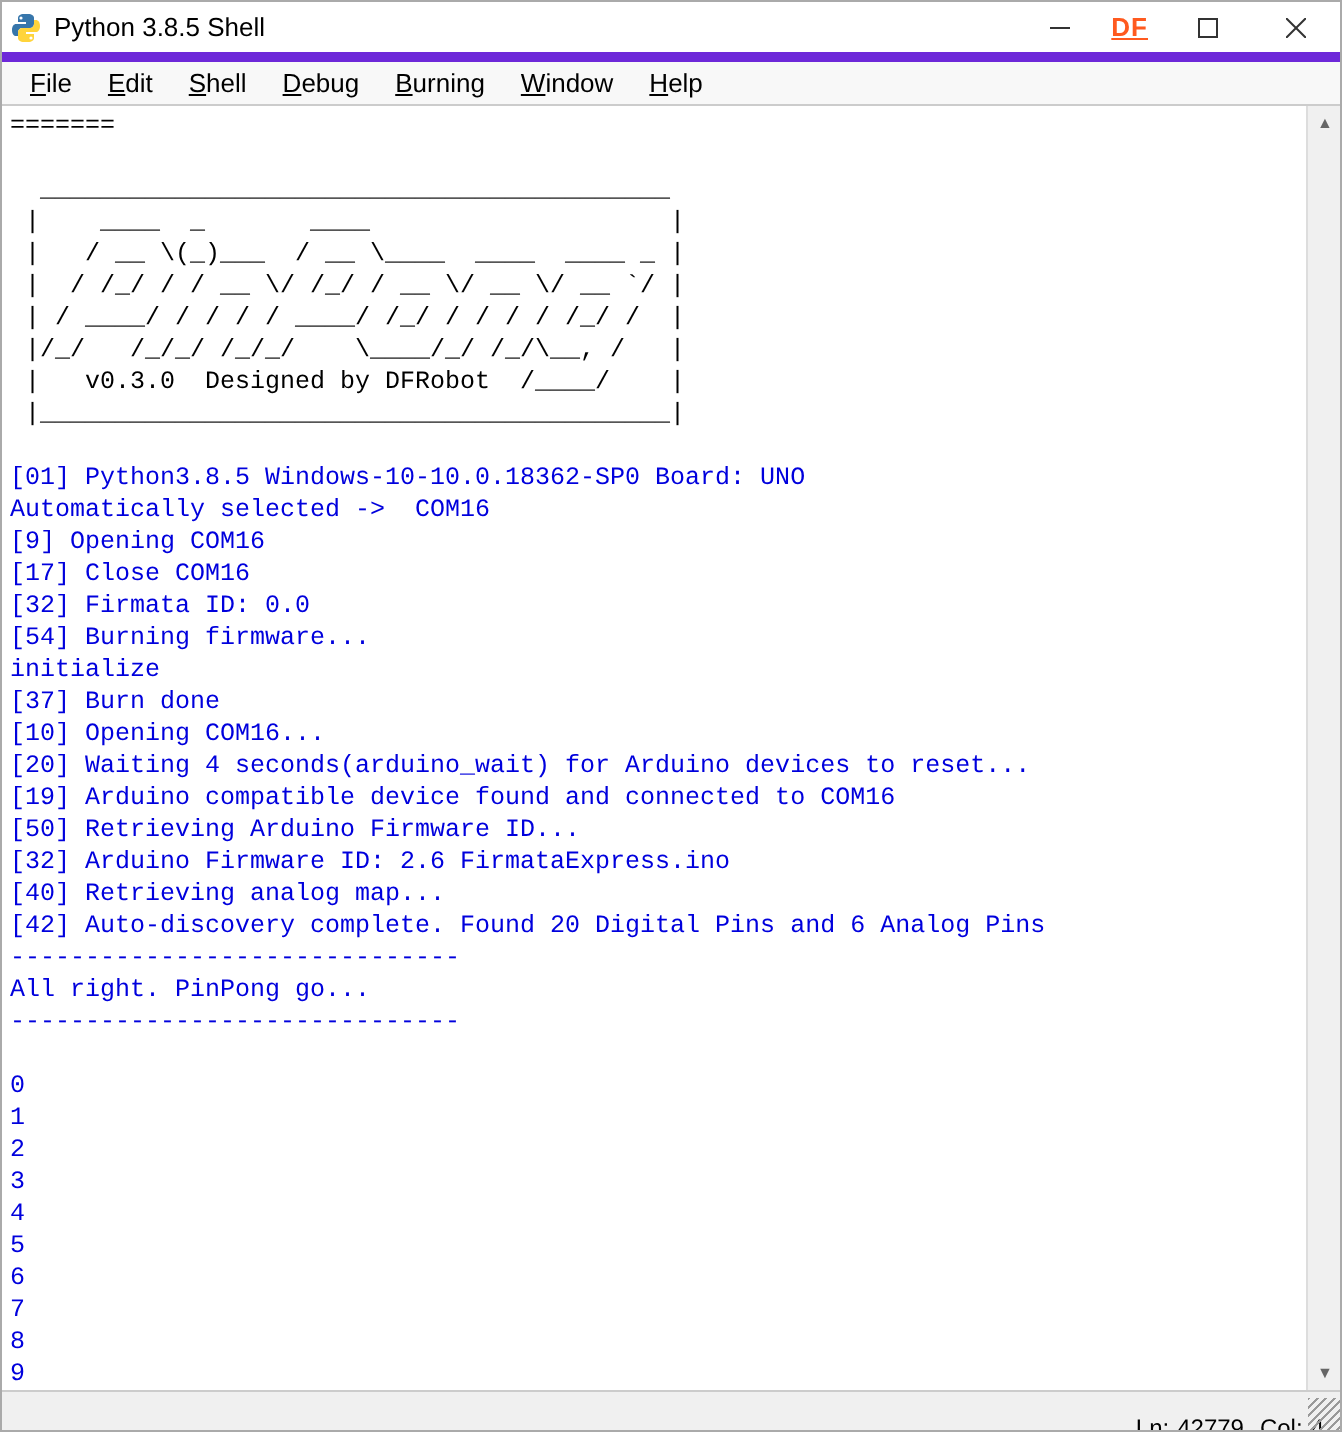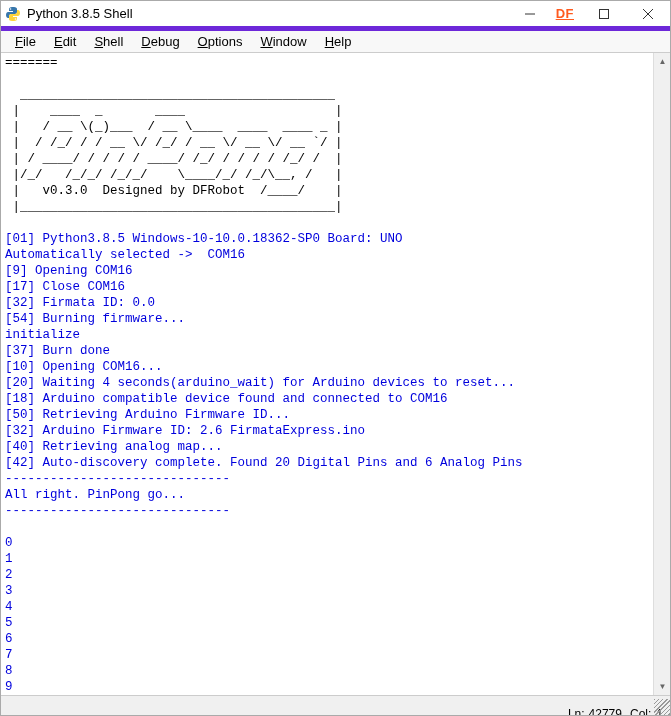--- a/index.html
+++ b/index.html
@@ -172,21 +172,21 @@
         </svg>
     </span>
   </div>
 </div>
 
 <div class="menubar">
   <span class="menu-item">File</span>
   <span class="menu-item">Edit</span>
   <span class="menu-item">Shell</span>
   <span class="menu-item">Debug</span>
-  <span class="menu-item">Options</span>
+  <span class="menu-item">Burning</span>
   <span class="menu-item">Window</span>
   <span class="menu-item">Help</span>
 </div>
 
 <div class="content-wrap">
   <div class="content"><span class="black">=======</span>
 <span class="black">
   __________________________________________
  |    ____  _       ____                    |
  |   / __ \(_)___  / __ \____  ____  ____ _ |
@@ -199,21 +199,21 @@
 <span>[01] Python3.8.5 Windows-10-10.0.18362-SP0 Board: UNO</span>
 <span>Automatically selected -&gt;  COM16</span>
 <span>[9] Opening COM16</span>
 <span>[17] Close COM16</span>
 <span>[32] Firmata ID: 0.0</span>
 <span>[54] Burning firmware...</span>
 <span>initialize</span>
 <span>[37] Burn done</span>
 <span>[10] Opening COM16...</span>
 <span>[20] Waiting 4 seconds(arduino_wait) for Arduino devices to reset...</span>
-<span>[18] Arduino compatible device found and connected to COM16</span>
+<span>[19] Arduino compatible device found and connected to COM16</span>
 <span>[50] Retrieving Arduino Firmware ID...</span>
 <span>[32] Arduino Firmware ID: 2.6 FirmataExpress.ino</span>
 <span>[40] Retrieving analog map...</span>
 <span>[42] Auto-discovery complete. Found 20 Digital Pins and 6 Analog Pins</span>
 <span>------------------------------</span>
 <span>All right. PinPong go...</span>
 <span>------------------------------</span>
 
 <span>0</span>
 <span>1</span>

